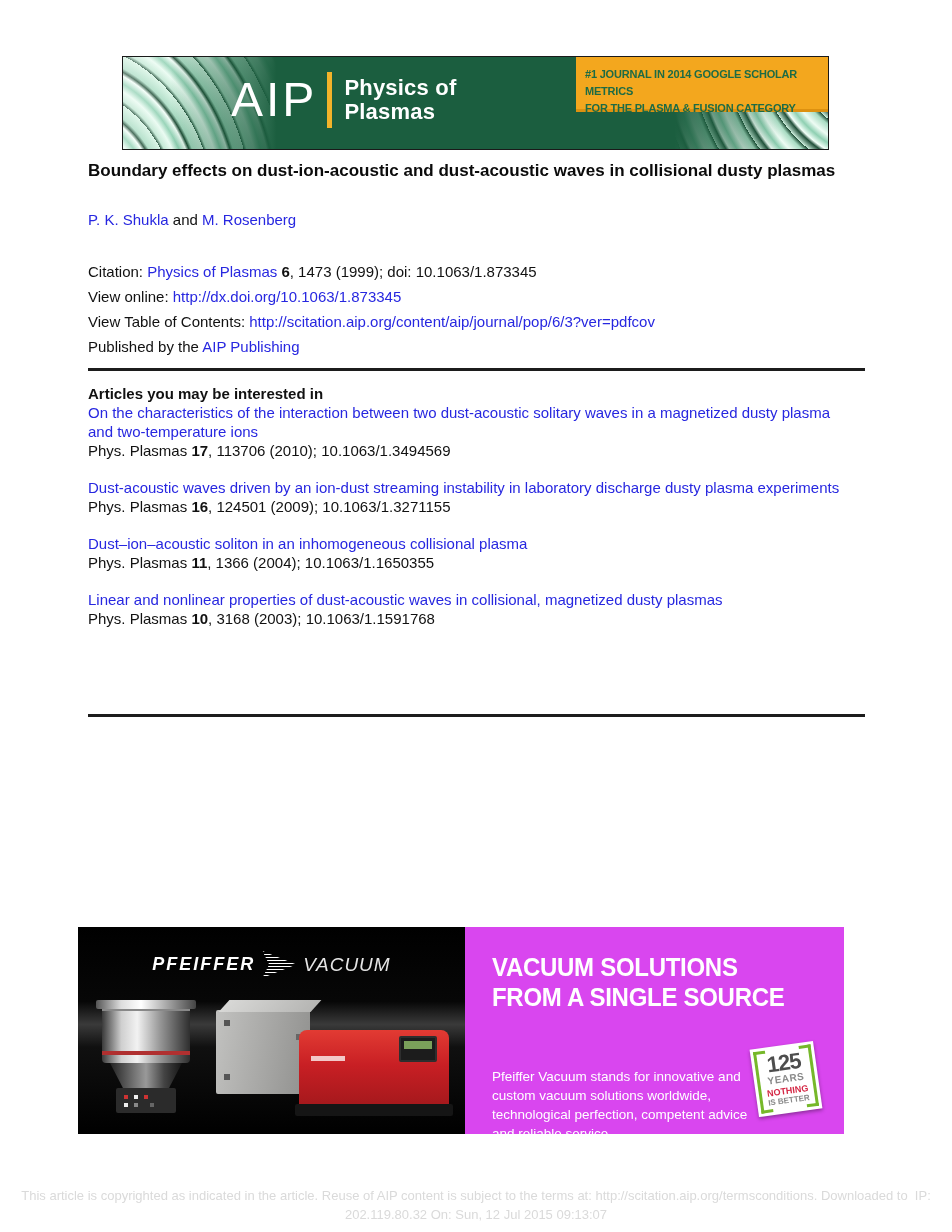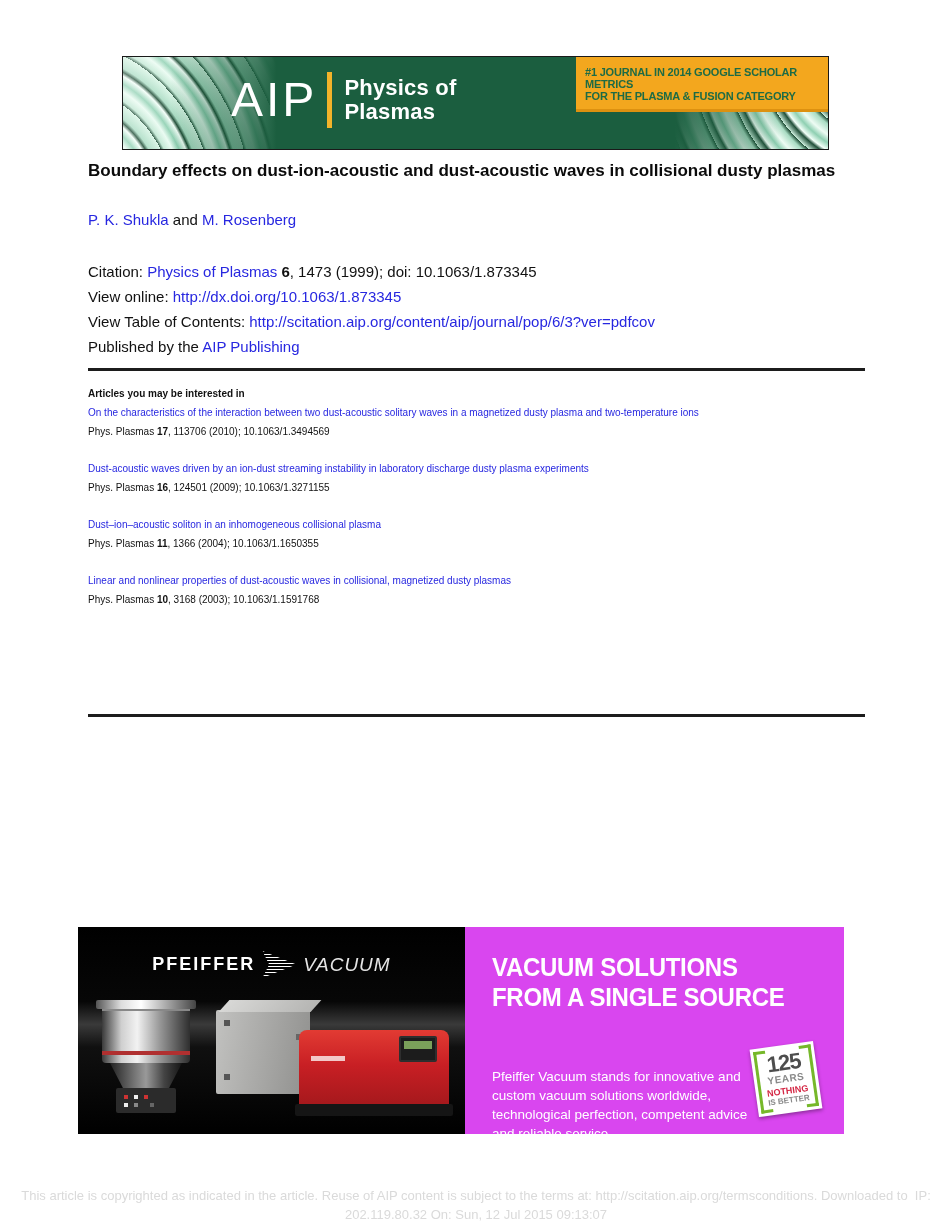--- a/index.html
+++ b/index.html
@@ -28,46 +28,46 @@
       #cdeedd;}
   .swirl.right::after{content:"";position:absolute;inset:0;
     background:linear-gradient(to left, rgba(27,94,63,0) 30%, rgba(27,94,63,0.6) 72%, #1b5e3f 97%);}
   .aip-logo{position:absolute;left:108px;top:13px;display:flex;align-items:center;z-index:2;}
   .aip-acronym{font-size:48px;color:#ffffff;letter-spacing:3px;font-weight:400;line-height:60px;}
   .logo-bar{width:5px;height:56px;background:#f2b32a;margin:0 12px 0 10px;}
   .journal-name{color:#ffffff;font-weight:bold;font-size:22px;line-height:24px;letter-spacing:0.2px;}
   .banner-badge{
     position:absolute;right:0;top:0;width:252px;height:55px;box-sizing:border-box;
     background:#f3a71e;border-bottom:3px solid #dd9110;color:#1d6b45;
-    font-weight:bold;font-size:11px;line-height:12px;letter-spacing:-0.2px;
+    font-weight:bold;font-size:11px;line-height:17px;letter-spacing:-0.2px;
     padding:9px 4px 0 9px;z-index:3;
   }
   
   .paper-title{position:absolute;left:88px;top:158px;width:762px;
     font-size:17px;font-weight:bold;color:#0b0b0b;line-height:25px;}
   .authors{position:absolute;left:88px;top:211px;font-size:15px;color:#111;white-space:pre-wrap;text-align:center;}
   .lnk{color:#2727e0;cursor:pointer;}
   .cite-block{position:absolute;left:88px;top:259px;font-size:15px;line-height:25px;color:#111;}
   .cite-line{white-space:pre-wrap;}
   .rule{position:absolute;left:88px;width:777px;height:3px;background:#1c1c1c;}
   .rule.r1{top:368px;}
   .rule.r2{top:714px;}
   
-  .related{position:absolute;left:88px;top:384px;width:770px;font-size:10px;line-height:19px;color:#111;}
+  .related{position:absolute;left:88px;top:384px;width:770px;font-size:15px;line-height:19px;color:#111;}
   .related-heading{font-weight:bold;}
   .rel-item{margin-bottom:18px;}
   .rel-title{color:#2727e0;cursor:pointer;}
   .rel-cite{white-space:pre-wrap;}
   
   .ad{position:absolute;left:78px;top:927px;width:766px;height:207px;display:flex;cursor:pointer;}
   .ad-left{width:387px;position:relative;overflow:hidden;
     background:linear-gradient(180deg,#000 0%,#070707 36%,#3a3a3a 47%,#101010 58%,#000 100%);}
   .pf-logo{position:absolute;top:24px;left:50%;transform:translateX(-50%);
     display:flex;align-items:center;gap:7px;white-space:nowrap;}
-  .pf-name{color:#ffffff;font-weight:bold;font-size:18px;letter-spacing:2px;}
+  .pf-name{color:#ffffff;font-weight:bold;font-size:18px;letter-spacing:2px;font-style:italic;}
   .pf-arrow{width:34px;height:27px;
     background:repeating-linear-gradient(180deg,#ffffff 0 1.5px, rgba(255,255,255,0) 1.5px 3px);
     clip-path:polygon(0 0,100% 50%,0 100%,20% 50%);}
   .pf-vacuum{color:#e6e6e6;font-style:italic;font-size:19px;letter-spacing:1px;}
   .turbopump{position:absolute;left:18px;bottom:16px;width:100px;height:118px;}
   .tp-flange{height:9px;width:100%;border-radius:2px;
     background:linear-gradient(90deg,#555,#ddd 25%,#fff 45%,#aaa 70%,#444);}
   .tp-body{height:52px;margin:0 6px;border-top:2px solid #888;border-radius:0 0 4px 4px;position:relative;
     background:linear-gradient(90deg,#3a3a3a,#cfcfcf 22%,#f2f2f2 40%,#9a9a9a 65%,#2e2e2e);}
   .tp-body::after{content:"";position:absolute;left:0;right:0;bottom:8px;height:4px;background:#b03030;}

